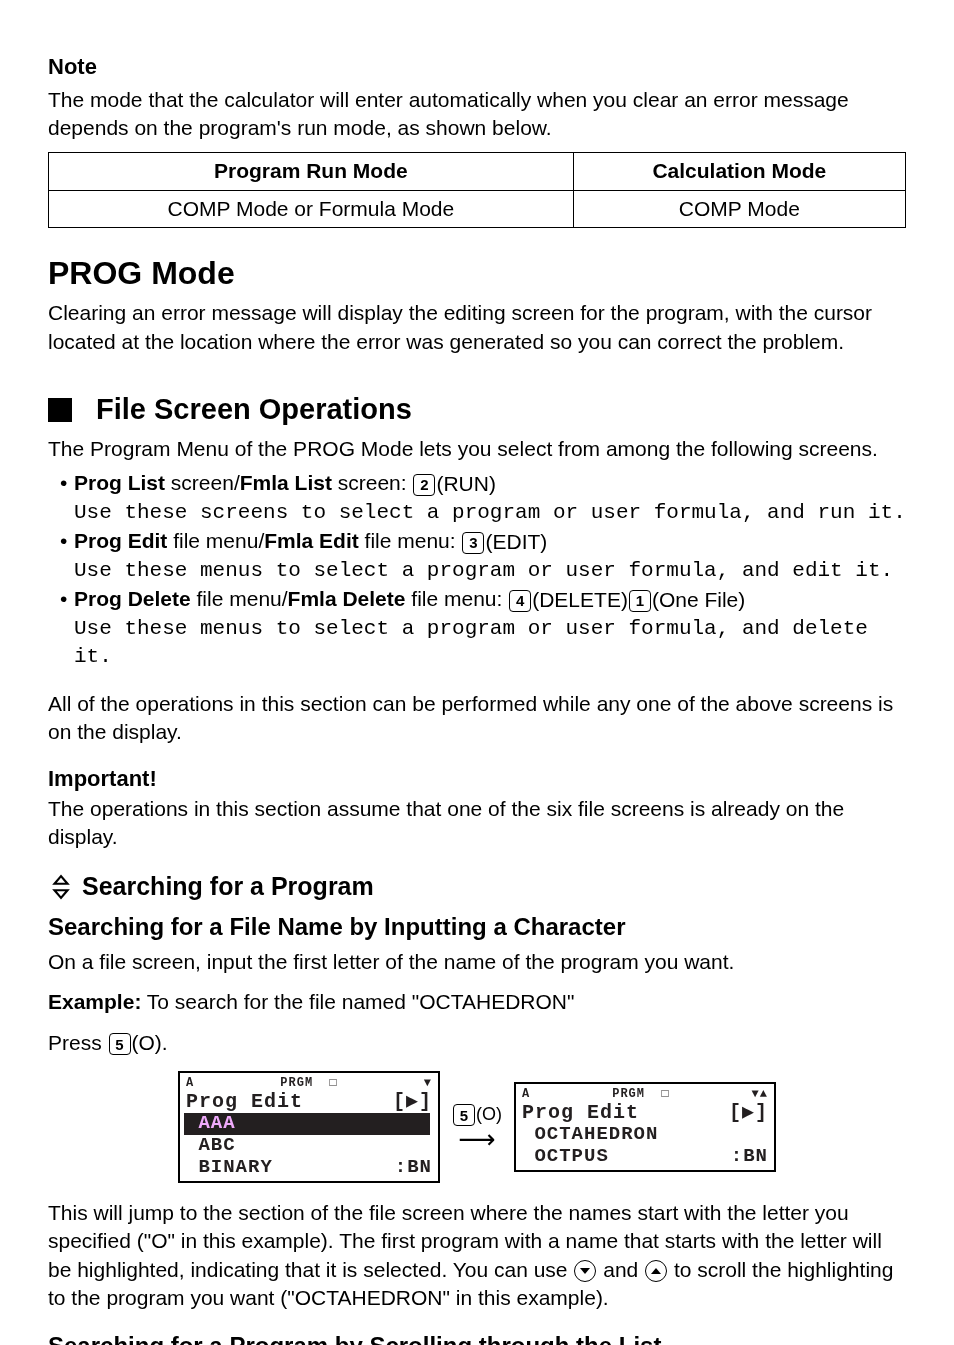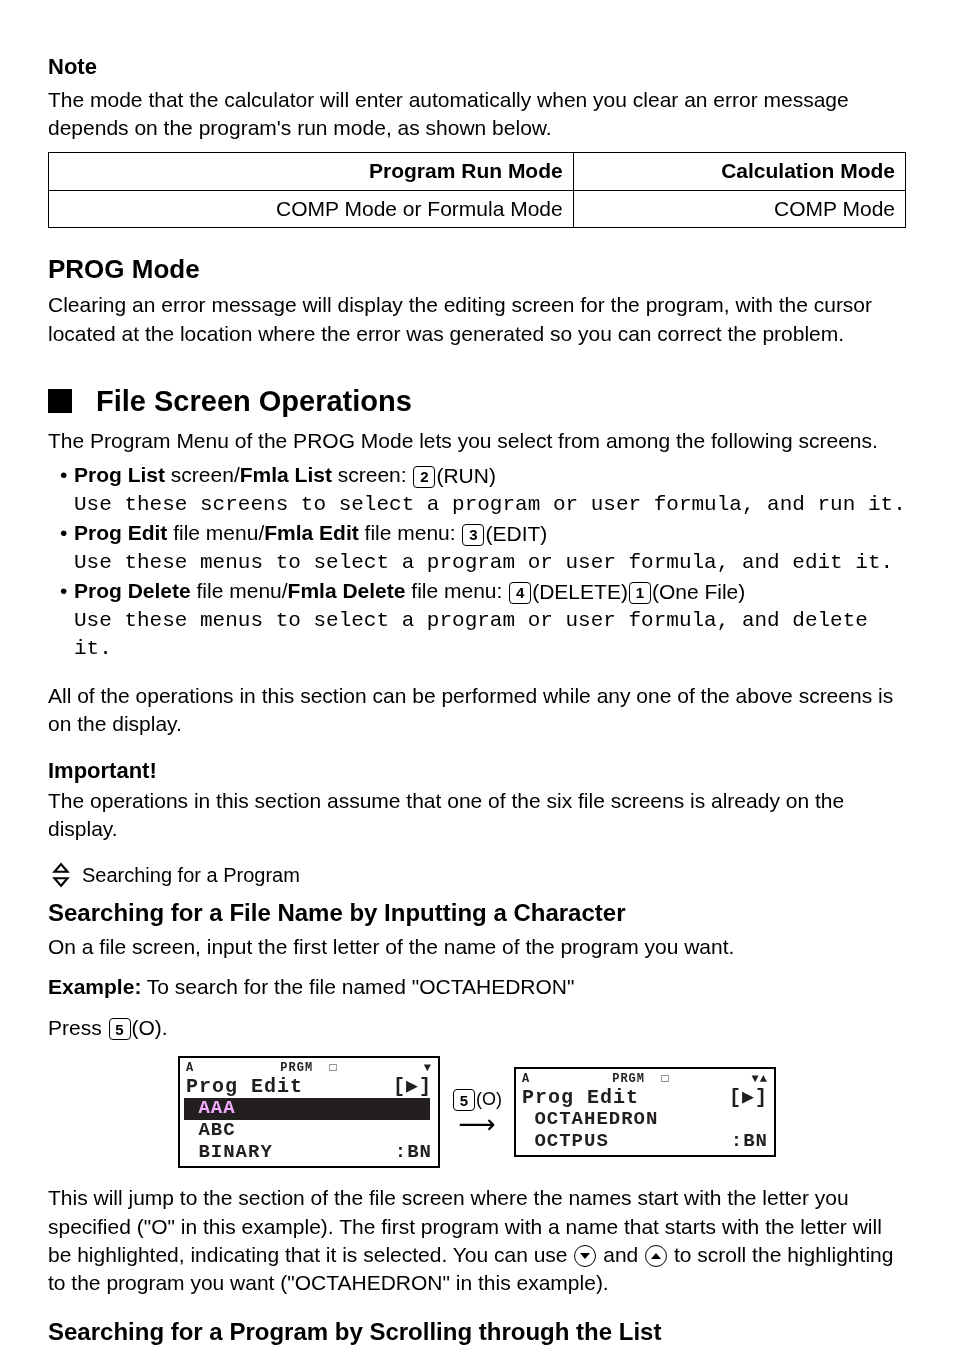--- a/index.html
+++ b/index.html
@@ -17,24 +17,24 @@
     .para { margin-bottom: 6px; }
     table.mode-table {
       border-collapse: collapse;
       width: 100%;
       margin: 10px 0 24px 0;
       font-size: 21px;
     }
     table.mode-table th, table.mode-table td {
       border: 1.5px solid #000;
       padding: 4px 10px;
-      text-align: right;
+      text-align: center;
     }
     table.mode-table th { font-weight: bold; }
-    h2.prog-mode { font-size: 26px; font-weight: bold; margin-bottom: 4px; }
+    h2.prog-mode { font-size: 32px; font-weight: bold; margin-bottom: 4px; }
     .section-row { display: flex; align-items: center; margin: 34px 0 6px 0; gap: 14px; }
     .section-square { width: 24px; height: 24px; background: #000; margin-right: 10px; flex-shrink: 0; }
     .section-h { font-size: 29px; font-weight: bold; }
     .bullet-block { padding-left: 12px; margin-top: 4px; }
     .bullet-row { display: flex; }
     .bullet-dot { width: 14px; flex-shrink: 0; }
     .bullet-body { flex: 1; }
     .bullet-sub { padding-left: 14px; font-family: Liberation Mono, monospace; }
     .keycap {
       display: inline-flex;
@@ -49,21 +49,21 @@
       font-size: 15px;
       font-weight: bold;
       vertical-align: middle;
       margin: 0 1px;
       line-height: 1;
     }
     .keytext { vertical-align: middle; }
     .important { font-weight: bold; font-size: 22px; margin-top: 18px; margin-bottom: 1px; }
     .sub-row { display: flex; align-items: center; margin: 18px 0 8px 0; }
     .sub-icon { width: 26px; height: 26px; margin-right: 8px; flex-shrink: 0; }
-    .sub-h { font-size: 20px; font-weight: normal; }
+    .sub-h { font-size: 25px; font-weight: bold; }
     h3.search-h { font-size: 24px; font-weight: bold; margin: 8px 0 4px 0; }
     .circkey {
       display: inline-flex;
       align-items: center;
       justify-content: center;
       width: 22px; height: 22px;
       border: 1.5px solid #000;
       border-radius: 50%;
       vertical-align: middle;
       margin: 0 1px;

